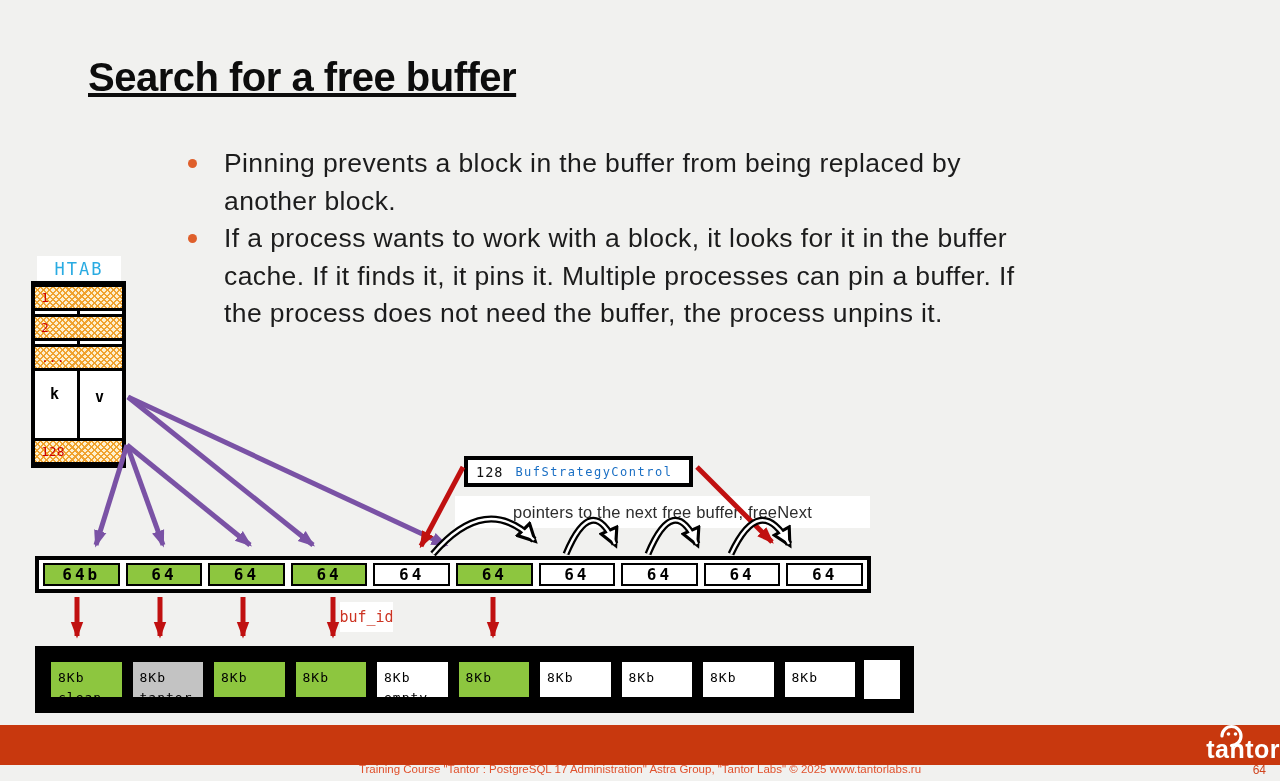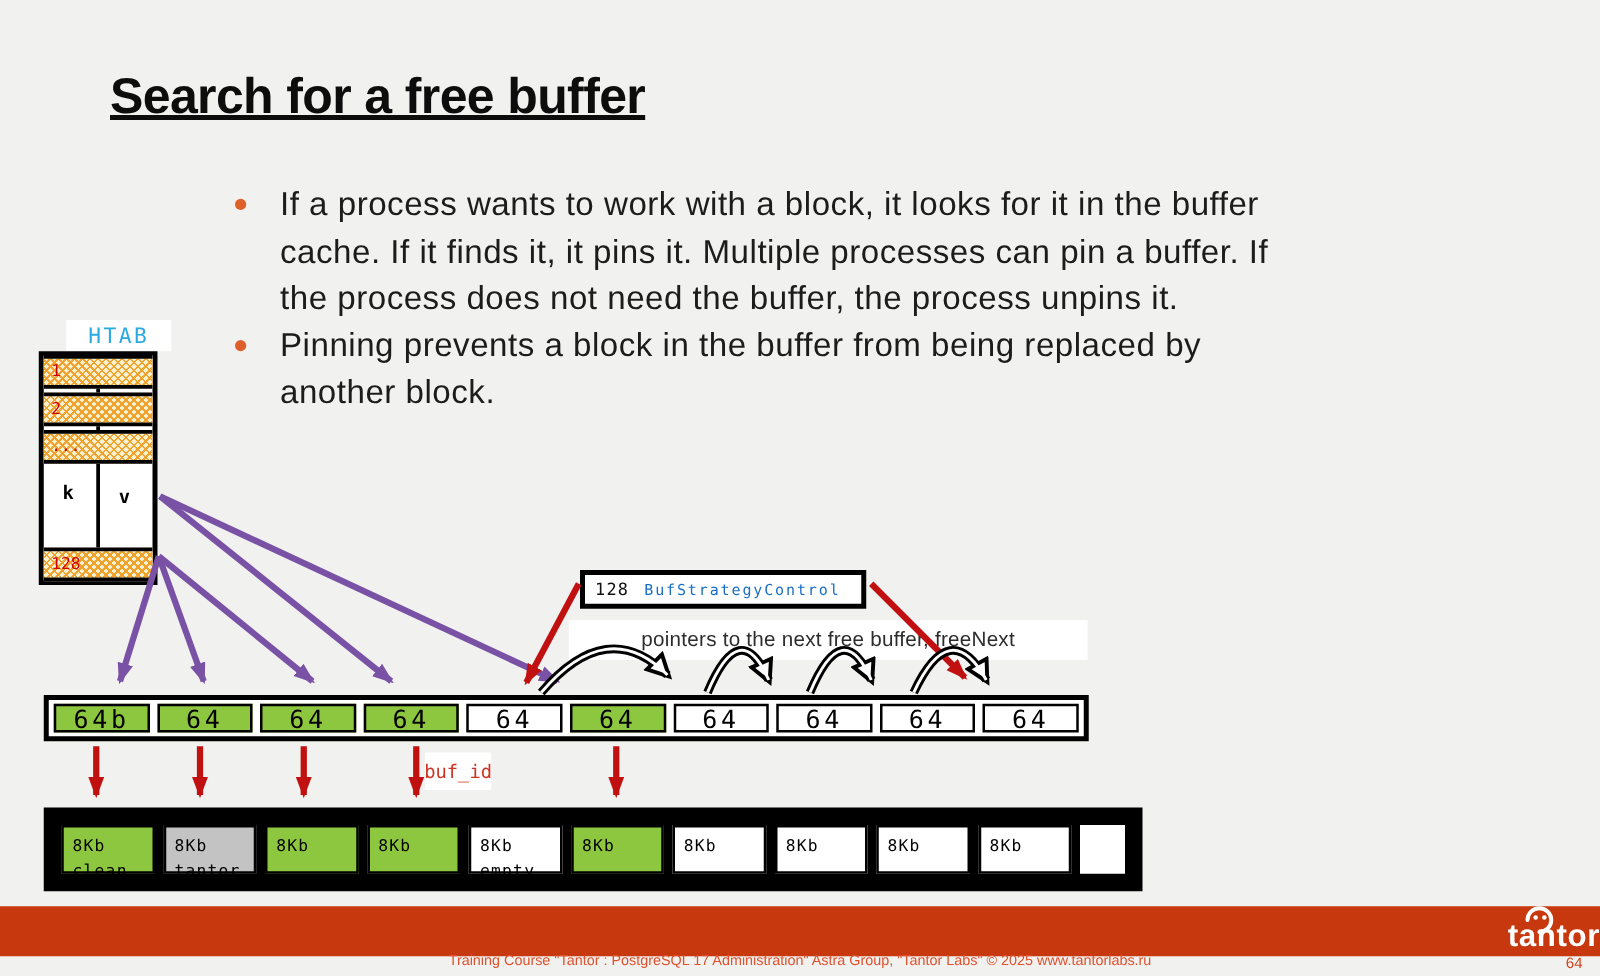--- a/index.html
+++ b/index.html
@@ -14,21 +14,21 @@
   
   .bullets{position:absolute;left:186px;top:145px;width:1040px;}
   .bullet-item{position:relative;padding-left:38px;}
   .bullet-dot{position:absolute;left:2px;top:14px;width:9px;height:9px;border-radius:50%;
               background:#df5f2b;}
   .bullet-line{font-size:26.5px;line-height:37.5px;letter-spacing:0.4px;white-space:nowrap;color:#1c1c1c;}
 
   
   .htab-chip{position:absolute;left:37px;top:256px;width:84px;height:25px;background:#ffffff;
              color:#29abe2;font-size:17px;letter-spacing:2px;display:flex;align-items:center;
-             justify-content:center;margin-left:16px;}
+             justify-content:center;}
   .htab-table{position:absolute;left:31px;top:281px;width:95px;height:187px;background:#ffffff;
               border:4px solid #000;box-sizing:border-box;}
   .htab-divider{position:absolute;left:42px;top:0;bottom:0;width:3px;background:#000;}
   .htab-row{position:absolute;left:0;right:0;height:27px;box-sizing:border-box;
             border-top:3px solid #000;border-bottom:3px solid #000;
             background-color:#fdf0cf;
             background-image:
               repeating-linear-gradient(45deg,rgba(240,160,40,.95) 0 1.5px,transparent 1.5px 4.5px),
               repeating-linear-gradient(-45deg,rgba(240,160,40,.95) 0 1.5px,transparent 1.5px 4.5px);
             color:#cc0000;font-size:13px;line-height:21px;padding-left:6px;}
@@ -48,21 +48,21 @@
 
   
   .note-strip{position:absolute;left:455px;top:496px;width:415px;height:32px;background:#ffffff;
               display:flex;align-items:center;justify-content:center;}
   .note-text{font-size:16.5px;color:#2d2d2d;letter-spacing:0.2px;}
 
   
   .buf-row{position:absolute;left:35px;top:556px;width:836px;height:37px;box-sizing:border-box;
            border:4px solid #000;background:#fff;display:flex;gap:6px;padding:3px 4px;}
   .buf-cell{flex:1;border:2px solid #000;box-sizing:border-box;display:flex;align-items:center;
-            justify-content:center;font-size:20px;letter-spacing:3px;color:#000;}
+            justify-content:center;font-size:16px;letter-spacing:3px;color:#000;font-weight:bold;}
   .green{background:#8dc63f;}
   .white{background:#ffffff;}
   .gray{background:#c3c3c3;}
 
   
   .bufid-chip{position:absolute;left:340px;top:602px;width:53px;height:30px;background:#ffffff;
               color:#cc3322;font-size:15px;display:flex;align-items:center;justify-content:center;}
 
   
   .page-row{position:absolute;left:35px;top:646px;width:879px;height:67px;box-sizing:border-box;
@@ -86,28 +86,28 @@
 </head>
 <body>
 
 <div class="slide">
 
   <div class="title">Search for a free buffer</div>
 
   <div class="bullets">
     <div class="bullet-item">
       <span class="bullet-dot"></span>
+      <div class="bullet-line">Pinning prevents a block in the buffer from being replaced by</div>
+      <div class="bullet-line">another block.</div>
+    </div>
+    <div class="bullet-item">
+      <span class="bullet-dot"></span>
       <div class="bullet-line">If a process wants to work with a block, it looks for it in the buffer</div>
       <div class="bullet-line">cache. If it finds it, it pins it. Multiple processes can pin a buffer. If</div>
       <div class="bullet-line">the process does not need the buffer, the process unpins it.</div>
-    </div>
-    <div class="bullet-item">
-      <span class="bullet-dot"></span>
-      <div class="bullet-line">Pinning prevents a block in the buffer from being replaced by</div>
-      <div class="bullet-line">another block.</div>
     </div>
   </div>
 
   <div class="htab-chip mono">HTAB</div>
   <div class="htab-table">
     <div class="htab-divider"></div>
     <div class="htab-row r1 mono">1</div>
     <div class="htab-row r2 mono">2</div>
     <div class="htab-row r3 mono">...</div>
     <div class="htab-k mono">k</div>

